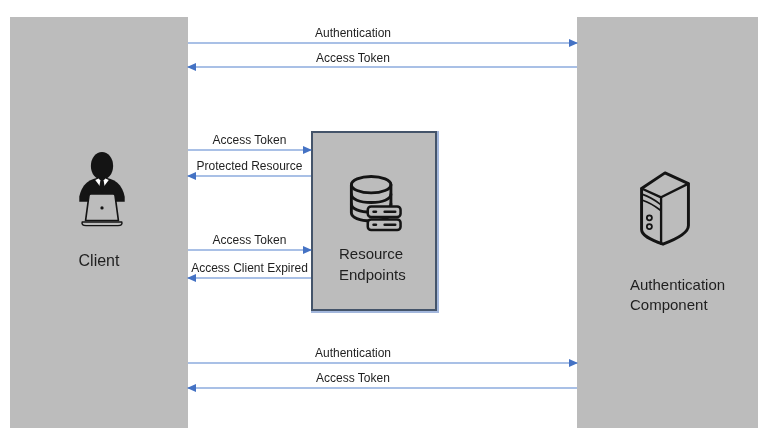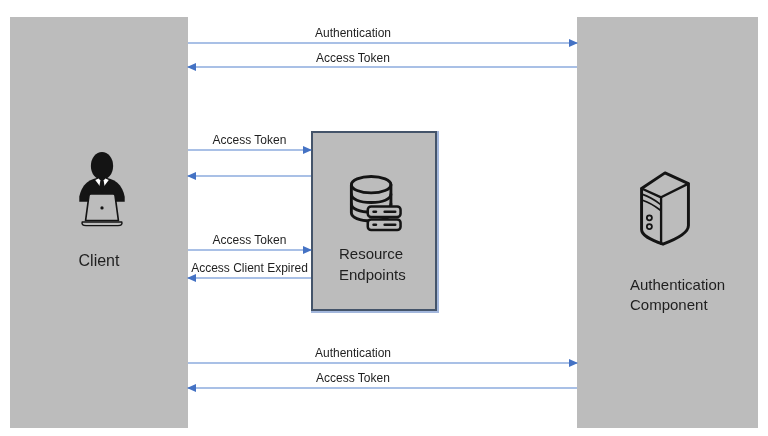--- a/index.html
+++ b/index.html
@@ -110,20 +110,21 @@
       <div class="shaft"></div>
       <div class="head"></div>
     </div>
 
   <div class="arrow-lbl lbl-short" style="top:133px">Access Token</div>
   <div class="msg right short" style="top:149px">
       <div class="shaft"></div>
       <div class="head"></div>
     </div>
 
+  <div class="arrow-lbl lbl-short" style="top:159px">Protected Resource</div>
   <div class="msg left short" style="top:175px">
       <div class="shaft"></div>
       <div class="head"></div>
     </div>
 
   <div class="arrow-lbl lbl-short" style="top:233px">Access Token</div>
   <div class="msg right short" style="top:249px">
       <div class="shaft"></div>
       <div class="head"></div>
     </div>

